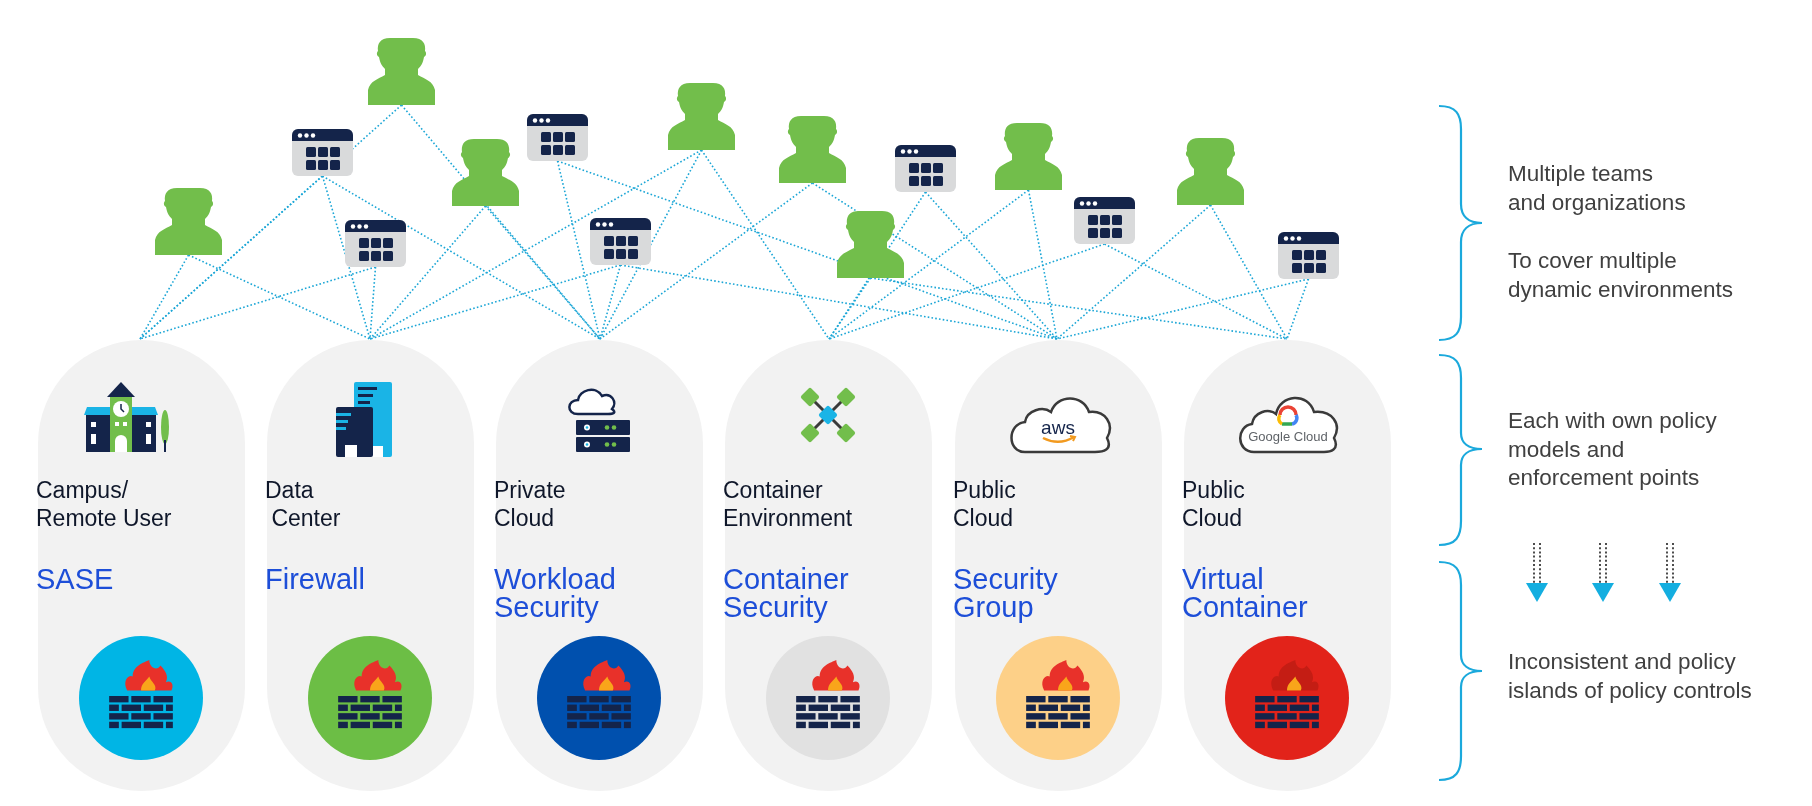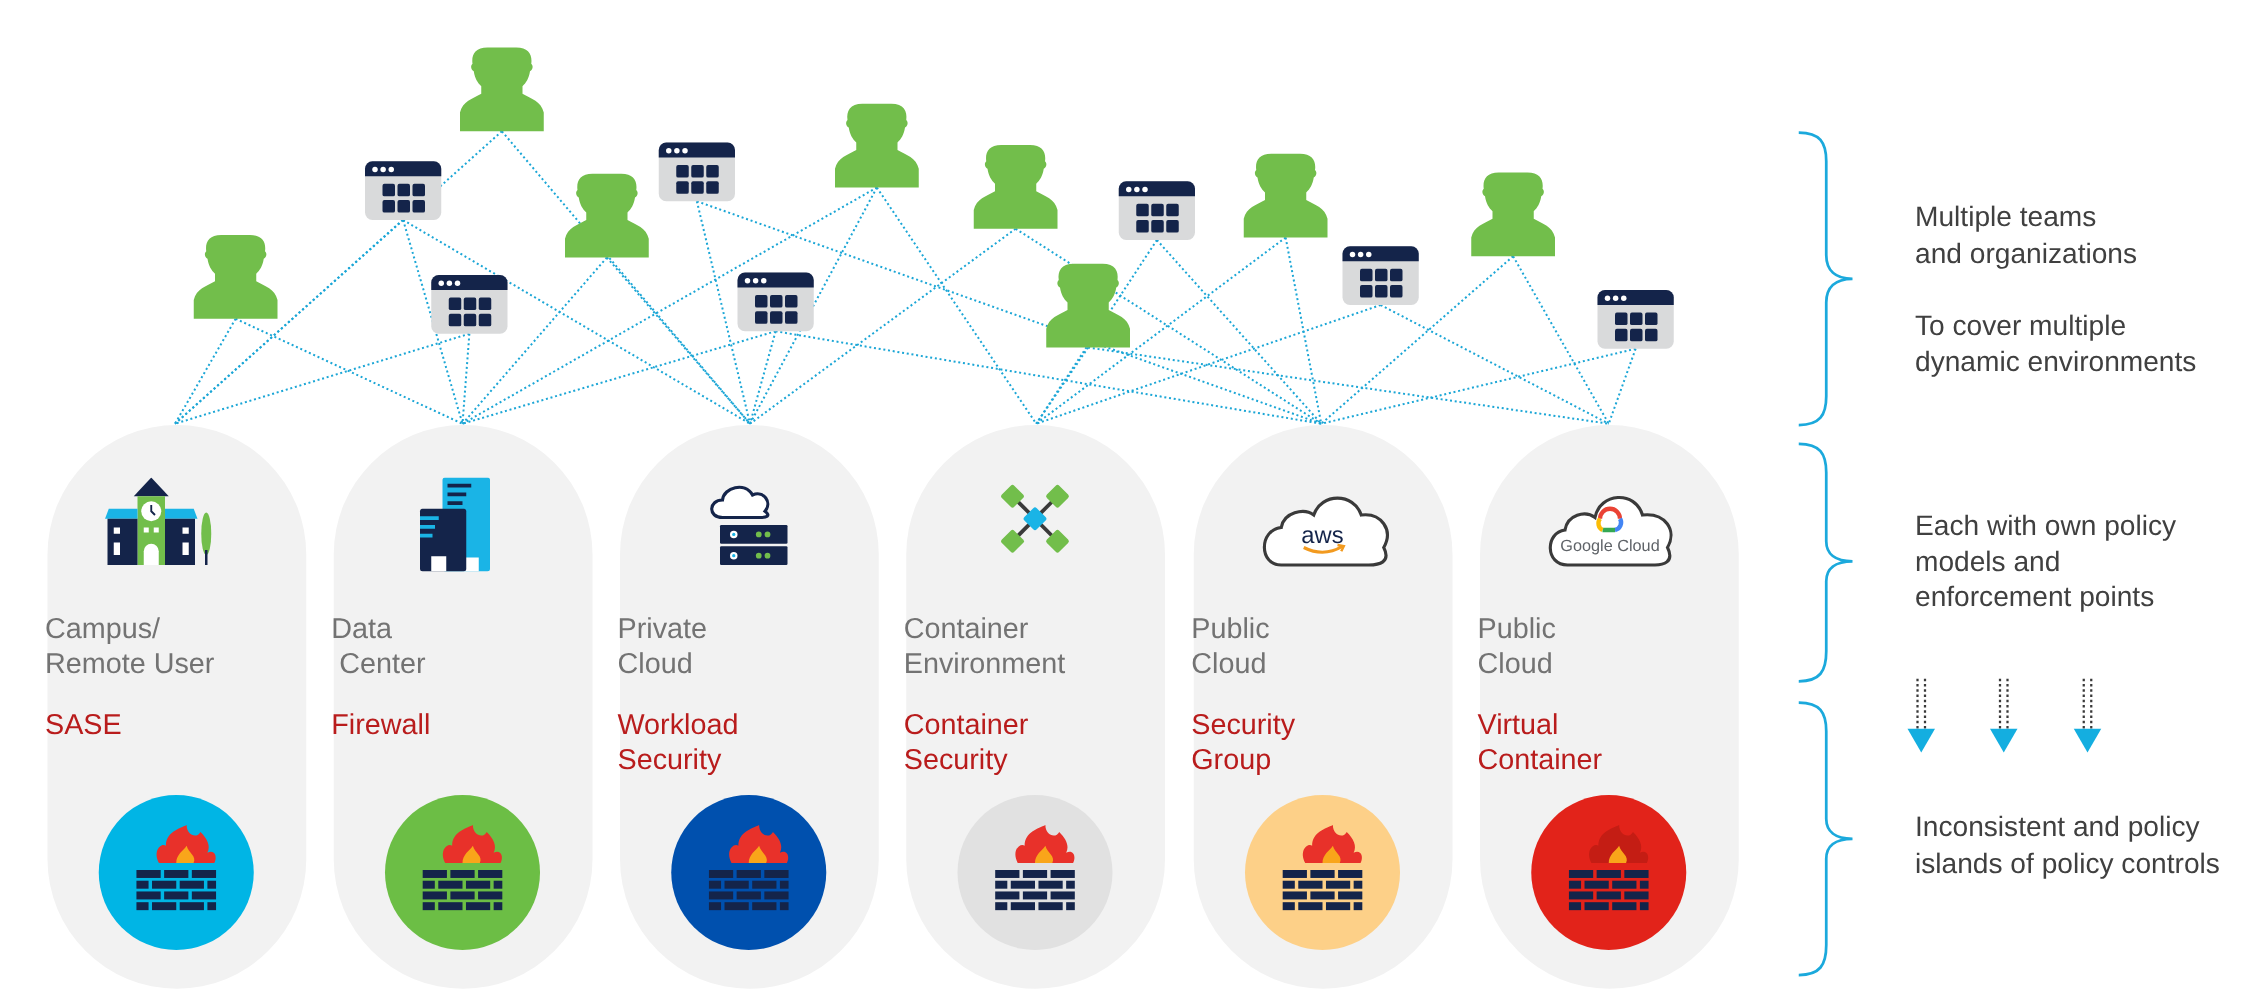--- a/index.html
+++ b/index.html
@@ -2,27 +2,27 @@
 <html><head>
 <meta charset="utf-8">
 <style>
   html, body { margin: 0; padding: 0; background: #ffffff; }
   body { width: 1812px; height: 806px; position: relative; overflow: hidden;
          font-family: "Liberation Sans", "DejaVu Sans", sans-serif; color: #3d3d3d; }
   #network { position: absolute; left: 0; top: 0; width: 1812px; height: 806px; }
   .pillar { position: absolute; top: 340px; width: 207px; height: 451px; background: #f2f2f2;
             border-radius: 104px; text-decoration: underline; }
   .pillar .env-icon { position: absolute; left: 0; top: 42px; width: 207px; height: 80px; }
-  .pillar .env-title { position: absolute; left: -2px; top: 148px; font-size: 23px; line-height: 28px;
-                       color: #737373; white-space: pre; }
-  .pillar .control-label { position: absolute; left: -2px; top: 225px; font-size: 23px; line-height: 28px;
-                           color: #b91c1c; white-space: pre; }
+  .pillar .env-title { position: absolute; left: -2px; top: 136px; font-size: 23px; line-height: 28px;
+                       color: #0f172a; white-space: pre; }
+  .pillar .control-label { position: absolute; left: -2px; top: 225px; font-size: 29px; line-height: 28px;
+                           color: #1d4ed8; white-space: pre; }
   .pillar .fw-circle { position: absolute; left: 41px; top: 296px; width: 124px; height: 124px; border-radius: 50%; }
   .pillar .fw-circle svg { position: absolute; left: 28px; top: 24px; }
-  .side-text { position: absolute; left: 1508px; font-size: 22.5px; line-height: 28.5px; color: #404040; white-space: pre; margin-left: 24px; }
+  .side-text { position: absolute; left: 1508px; font-size: 22.5px; line-height: 28.5px; color: #404040; white-space: pre; }
   .brace { position: absolute; left: 1436px; }
   .arrow { position: absolute; top: 542px; }
 </style>
 </head>
 <body>
 
 <svg id="network" xmlns="http://www.w3.org/2000/svg" width="1812" height="806">
   <defs>
     <g id="user-shape">
       <path d="M22 0 C 12 0 9 6 10 13 C 8 15 9 18 11 19 C 12 25 14 28 17 31 L 17 37 C 10 41 2 43 0 52 L 0 67 L 67 67 L 67 52 C 65 43 57 41 50 37 L 50 31 C 53 28 55 25 56 19 C 58 18 59 15 57 13 C 58 6 55 0 45 0 Z" transform="translate(0,0)"></path>

